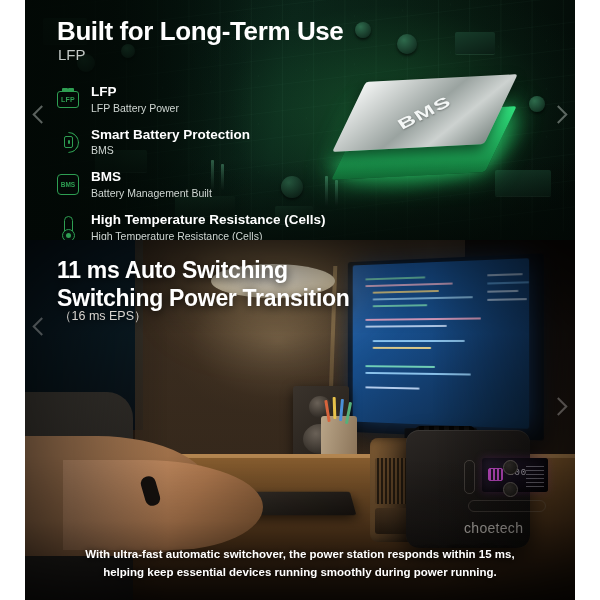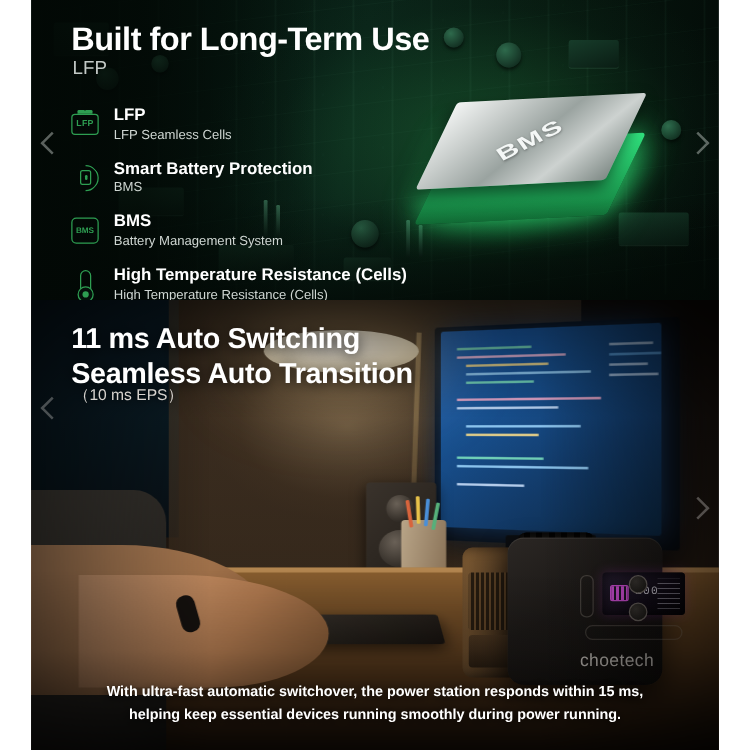--- a/index.html
+++ b/index.html
@@ -244,21 +244,21 @@
       <div class="features">
 
         <div class="feat">
           <div class="feat-ico">
             <div class="ic-lfp">
               <span>LFP</span>
             </div>
           </div>
           <div>
             <div class="feat-txt-title">LFP</div>
-            <div class="feat-txt-sub">LFP Seamless Cells</div>
+            <div class="feat-txt-sub">LFP Battery Power</div>
           </div>
         </div>
 
         <div class="feat">
           <div class="feat-ico">
             <div class="ic-prot"></div>
             <div class="ic-prot-core"></div>
           </div>
           <div>
             <div class="feat-txt-title">Smart Battery Protection</div>
@@ -267,21 +267,21 @@
         </div>
 
         <div class="feat">
           <div class="feat-ico">
             <div class="ic-bms">
               <span>BMS</span>
             </div>
           </div>
           <div>
             <div class="feat-txt-title">BMS</div>
-            <div class="feat-txt-sub">Battery Management System</div>
+            <div class="feat-txt-sub">Battery Management Built</div>
           </div>
         </div>
 
         <div class="feat">
           <div class="feat-ico">
             <div class="ic-temp"></div>
             <div class="ic-temp-bulb"></div>
           </div>
           <div>
             <div class="feat-txt-title">High Temperature Resistance (Cells)</div>
@@ -365,23 +365,23 @@
           <div class="ps-brand">choetech</div>
         </div>
       </div>
     </div>
 
     <div class="vig-bot"></div>
 
     <div class="bot-content">
       <div class="h2">
         <div>11 ms Auto Switching</div>
-        <div>Seamless Auto Transition</div>
-      </div>
-      <div class="h2-sub">（10 ms EPS）</div>
+        <div>Switching Power Transition</div>
+      </div>
+      <div class="h2-sub">（16 ms EPS）</div>
 
       <div class="caption">
         <div>With ultra-fast automatic switchover, the power station responds within 15 ms,</div>
         <div>helping keep essential devices running smoothly during power running.</div>
       </div>
 
       <div class="chev-b chev-bl"></div>
       <div class="chev-b chev-br"></div>
     </div>
   </div>

